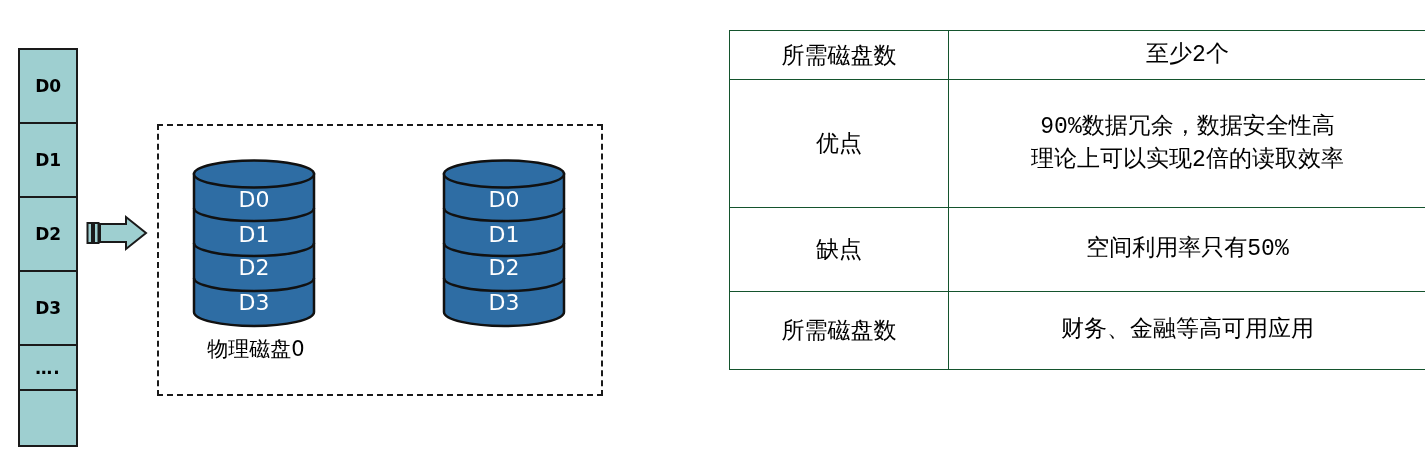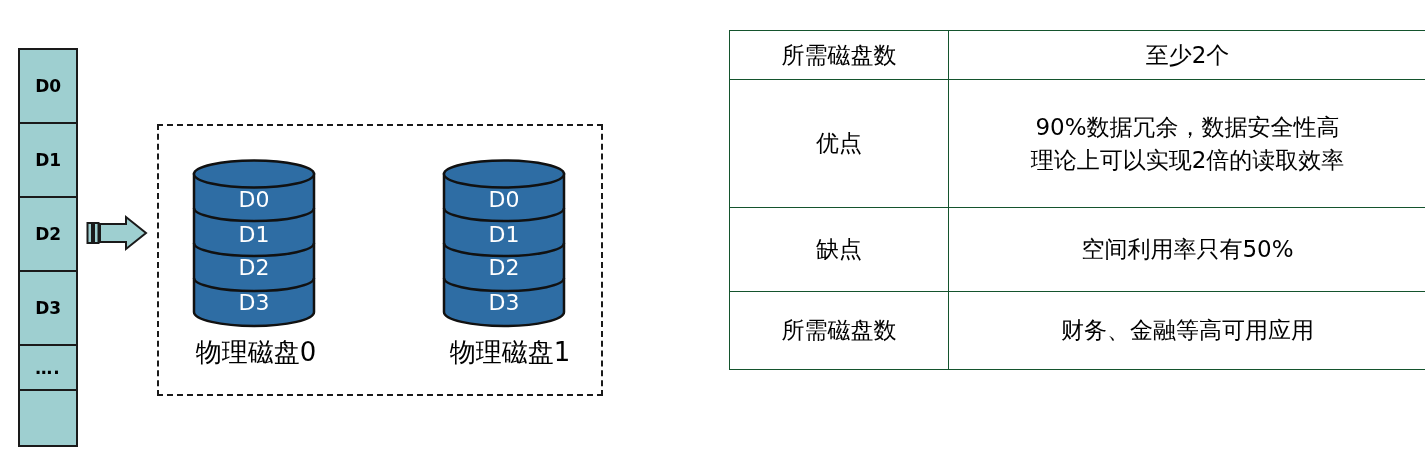--- a/index.html
+++ b/index.html
@@ -77,21 +77,21 @@
   .disk-cylinder {
     position: relative;
     width: 126px;
     height: 170px;
   }
   .disk-cylinder svg { display: block; }
 
   .disk-label {
     margin-top: 7px;
     text-align: center;
-    font-size: 26px;
+    font-size: 21px;
     color: #000;
     white-space: nowrap;
   }
   #disk-unit-1 .disk-label { margin-left: 8px; }
 
   
   #spec-table {
     position: absolute;
     left: 729px;
     top: 30px;
@@ -107,21 +107,21 @@
     color: #000;
     padding: 4px 6px;
     line-height: 1.42;
   }
   #spec-table td.col-label { width: 206px; }
   #spec-table td.col-value { width: 465px; }
   .row-h-1 { height: 49px; }
   .row-h-2 { height: 128px; }
   .row-h-3 { height: 84px; }
   .row-h-4 { height: 78px; }
-  .value-line { display: block; }
+  .value-line { display: block; font-family: Liberation Mono, monospace; }
 </style>
 </head>
 <body>
 
 <div id="input-column">
   <div class="input-cell cell-h-lg">
     <span>D0</span>
   </div>
   <div class="input-cell cell-h-lg">
     <span>D1</span>
@@ -177,21 +177,20 @@
       <ellipse cx="63" cy="16" rx="60" ry="13.5" fill="#2E6DA4" stroke="#111111" stroke-width="2.5"></ellipse>
       <path d="M 3 50 A 60 13 0 0 0 123 50" fill="none" stroke="#111111" stroke-width="2.5"></path>
       <path d="M 3 85 A 60 13 0 0 0 123 85" fill="none" stroke="#111111" stroke-width="2.5"></path>
       <path d="M 3 120 A 60 13 0 0 0 123 120" fill="none" stroke="#111111" stroke-width="2.5"></path>
       <text x="63" y="49" text-anchor="middle" fill="#FFFFFF" font-size="22" font-family="DejaVu Sans, Liberation Sans, sans-serif">D0</text>
       <text x="63" y="84" text-anchor="middle" fill="#FFFFFF" font-size="22" font-family="DejaVu Sans, Liberation Sans, sans-serif">D1</text>
       <text x="63" y="117" text-anchor="middle" fill="#FFFFFF" font-size="22" font-family="DejaVu Sans, Liberation Sans, sans-serif">D2</text>
       <text x="63" y="152" text-anchor="middle" fill="#FFFFFF" font-size="22" font-family="DejaVu Sans, Liberation Sans, sans-serif">D3</text>
     </svg>
   </div>
-  <div class="disk-label">物理磁盘1</div>
 </div>
 
 <table id="spec-table">
   <tbody>
     <tr class="row-h-1">
       <td class="col-label">所需磁盘数</td>
       <td class="col-value">
         <span class="value-line">至少2个</span>
       </td>
     </tr>

